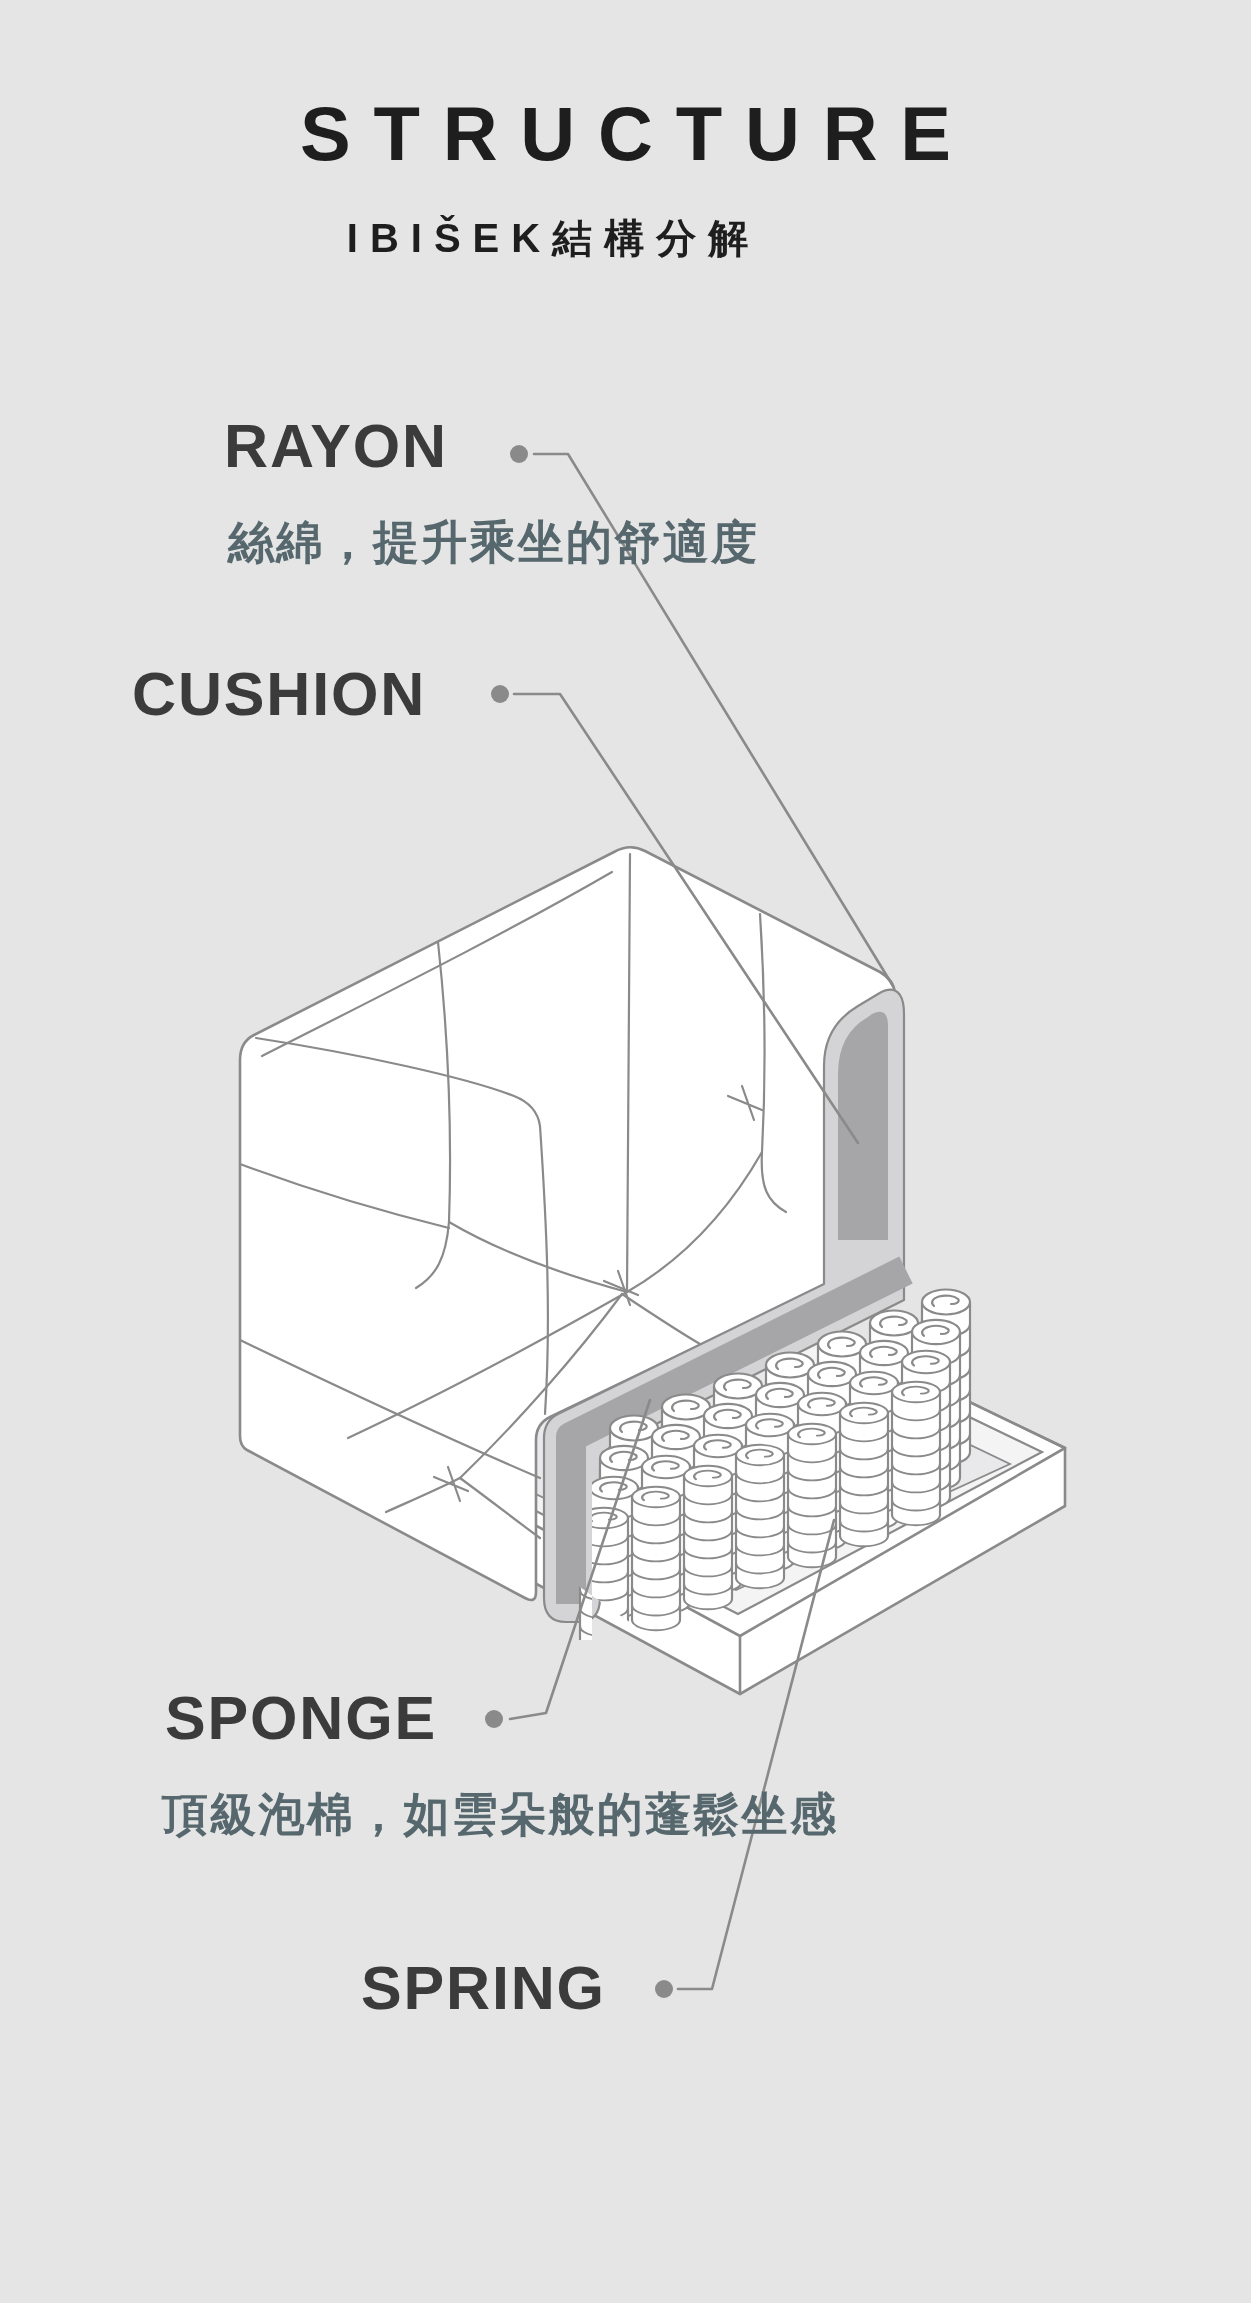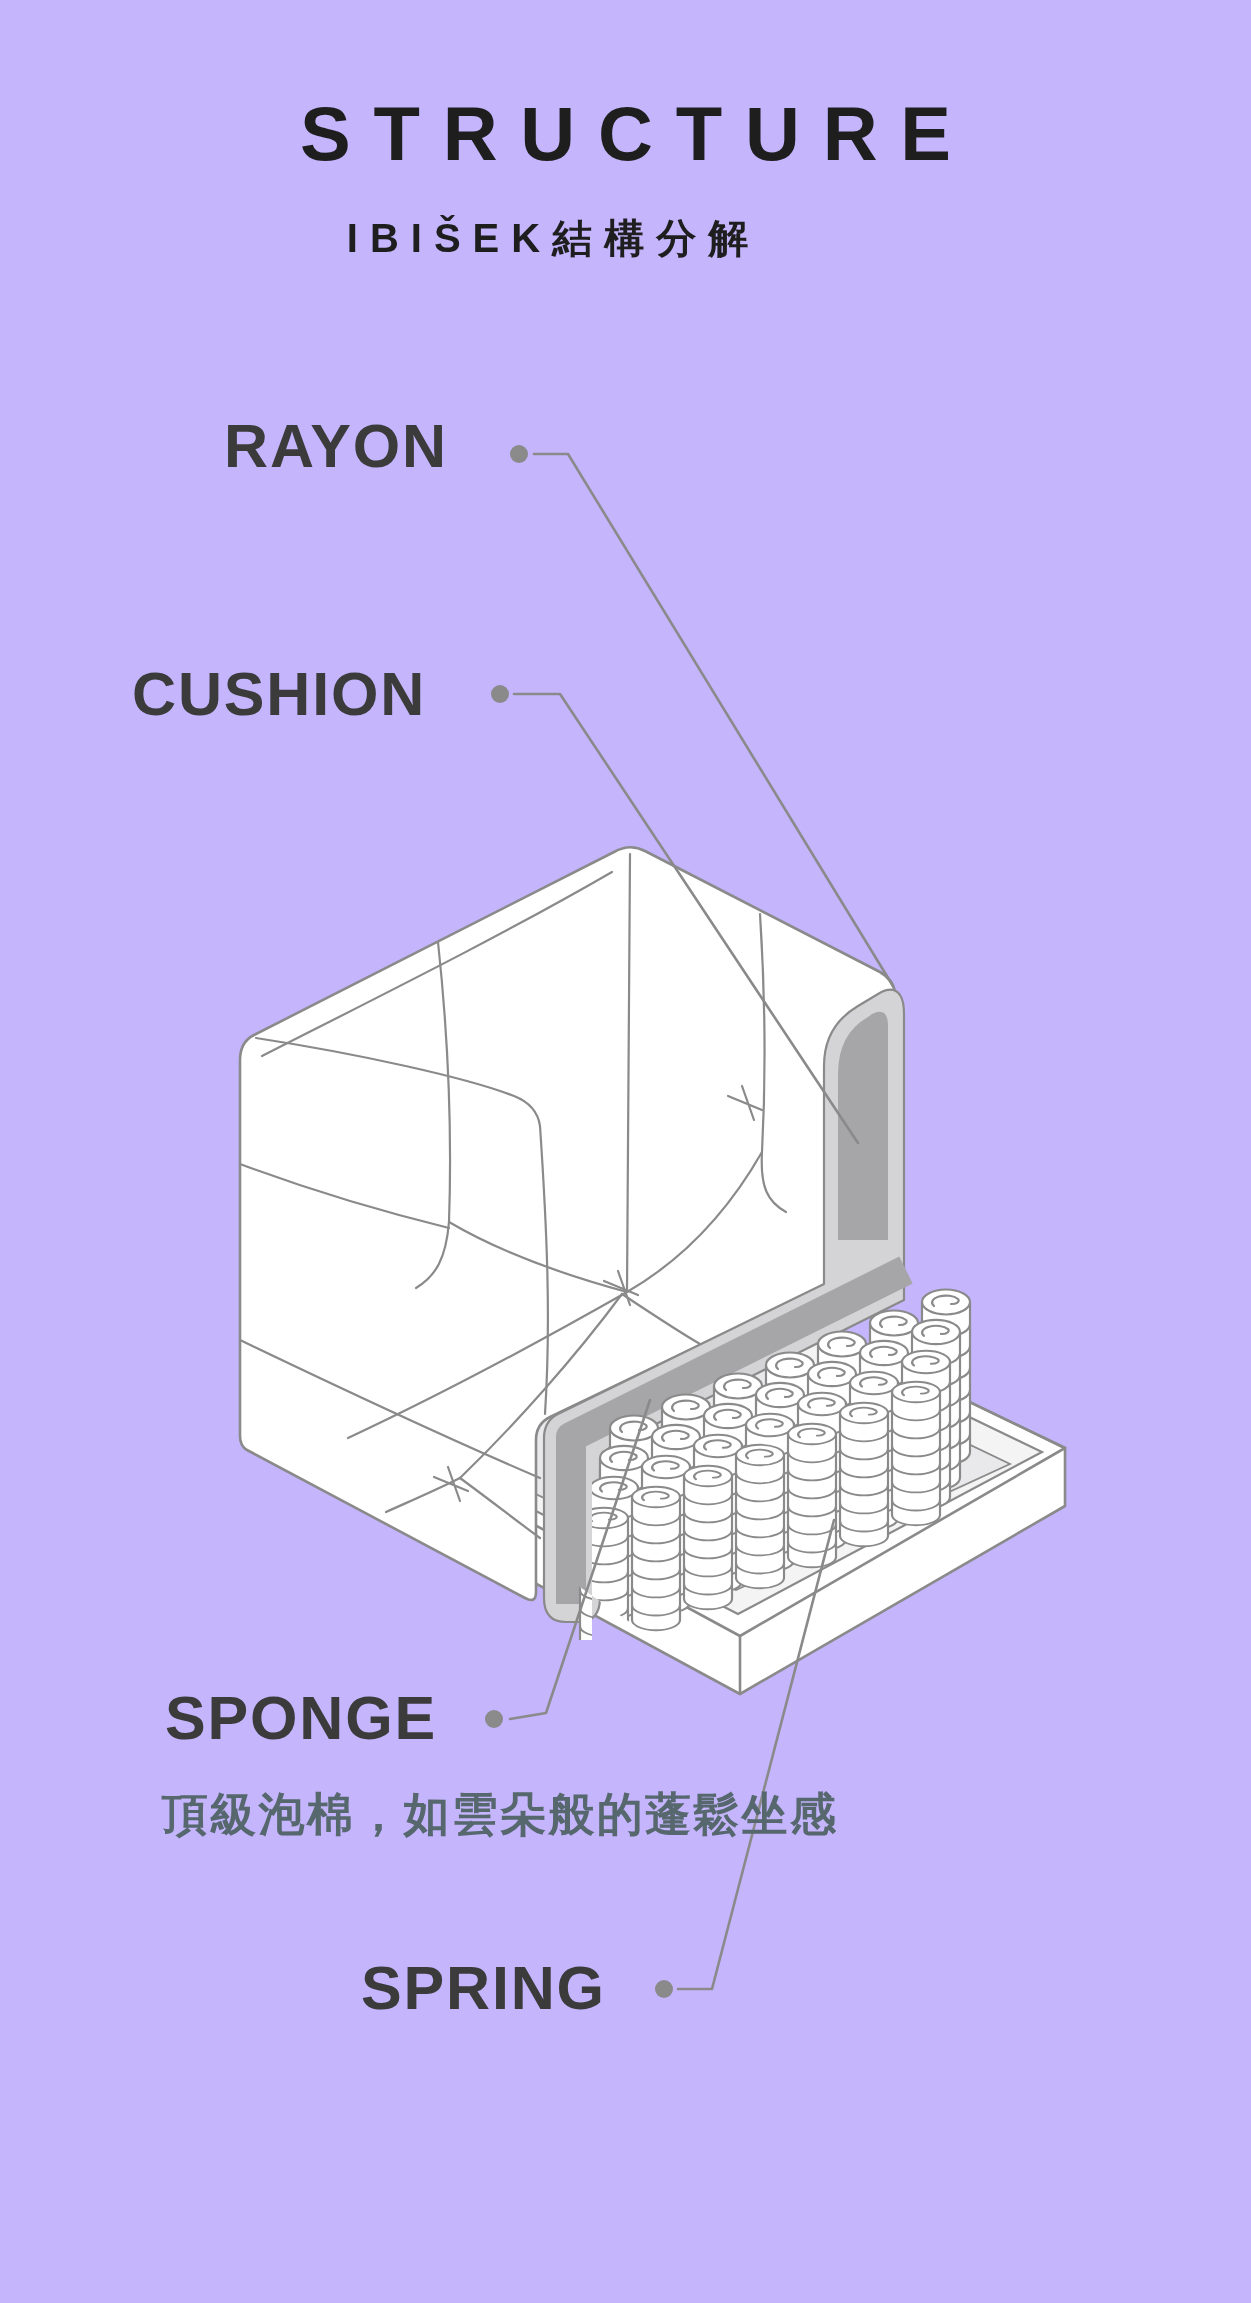--- a/index.html
+++ b/index.html
@@ -1,19 +1,19 @@
 <!DOCTYPE html>
 <html><head>
 <meta charset="utf-8">
 <style>
   html,body{margin:0;padding:0;}
   #page{
     position:relative;
     width:1251px;height:2303px;
-    background:#c4b5fd;
+    background:#e5e5e5;
     overflow:hidden;
     font-family:"Liberation Sans","DejaVu Sans",sans-serif;
   }
   .abs{position:absolute;}
   #illustration{position:absolute;left:0;top:0;width:1251px;height:2303px;}
   .page-title{
     left:0;top:96px;width:1251px;
     text-align:center;
     font-size:76px;font-weight:700;color:#1e1e1e;
     letter-spacing:0.30em;text-indent:0.30em;
@@ -162,20 +162,21 @@
       <circle cx="500" cy="694" r="9" fill="#8a8a8a"></circle>
       <circle cx="494" cy="1719" r="9" fill="#8a8a8a"></circle>
       <circle cx="664" cy="1989" r="9" fill="#8a8a8a"></circle>
     </g>
   </svg>
 
   <div class="abs page-title">STRUCTURE</div>
   <div class="abs page-subtitle">IBIŠEK結構分解</div>
 
   <div id="rayon-label" class="abs mat-label">RAYON</div>
+  <div id="rayon-desc" class="abs mat-desc">絲綿，提升乘坐的舒適度</div>
 
   <div id="cushion-label" class="abs mat-label">CUSHION</div>
 
   <div id="sponge-label" class="abs mat-label">SPONGE</div>
   <div id="sponge-desc" class="abs mat-desc">頂級泡棉，如雲朵般的蓬鬆坐感</div>
 
   <div id="spring-label" class="abs mat-label">SPRING</div>
 
 </div>
 

